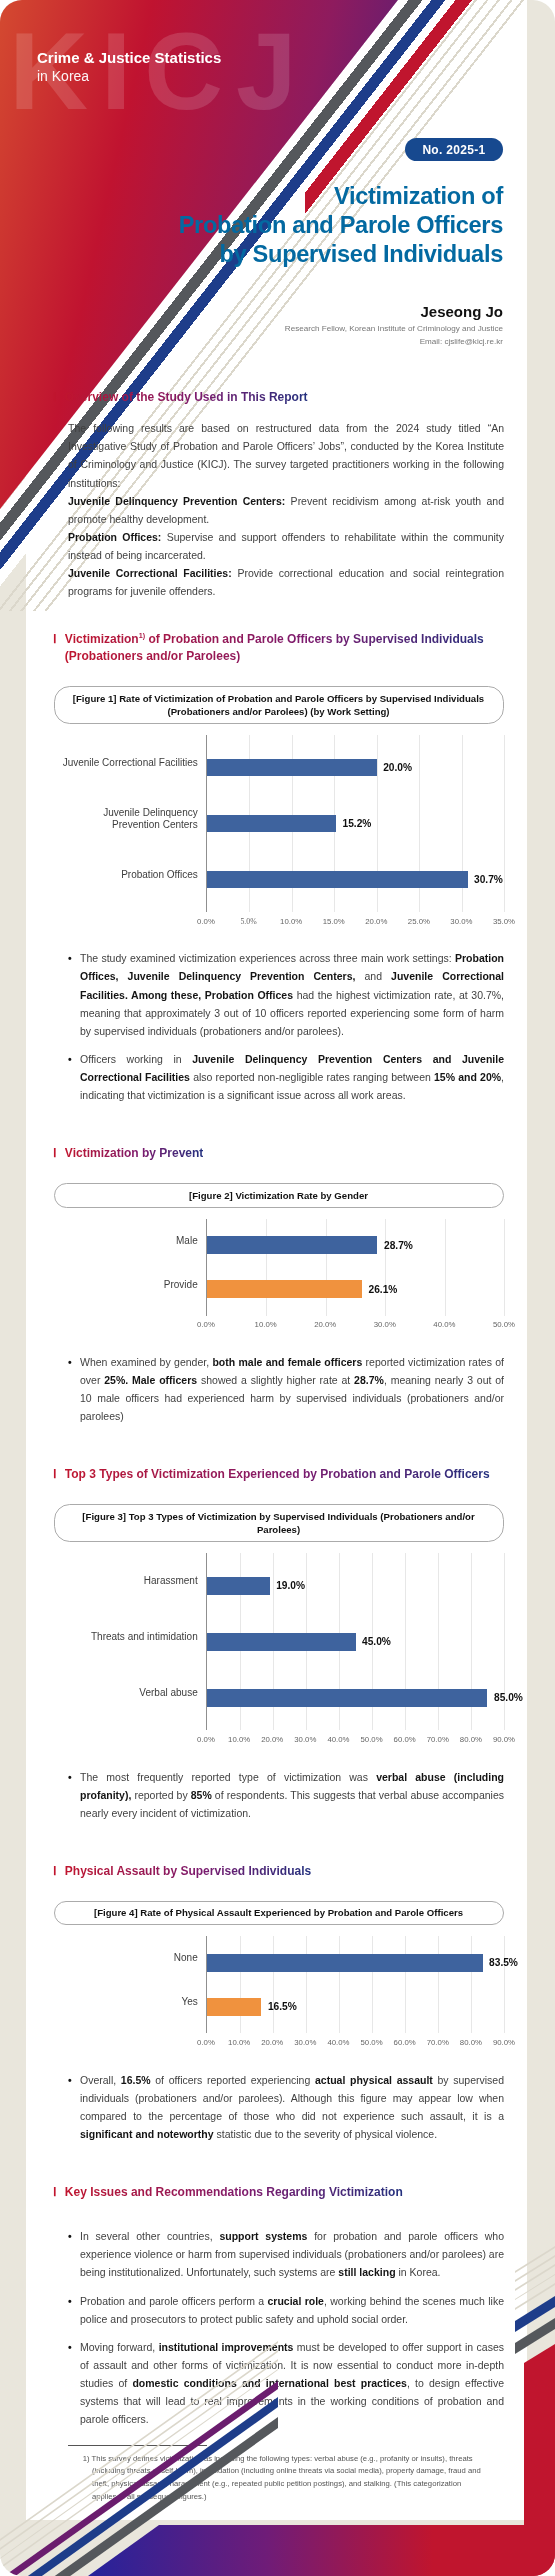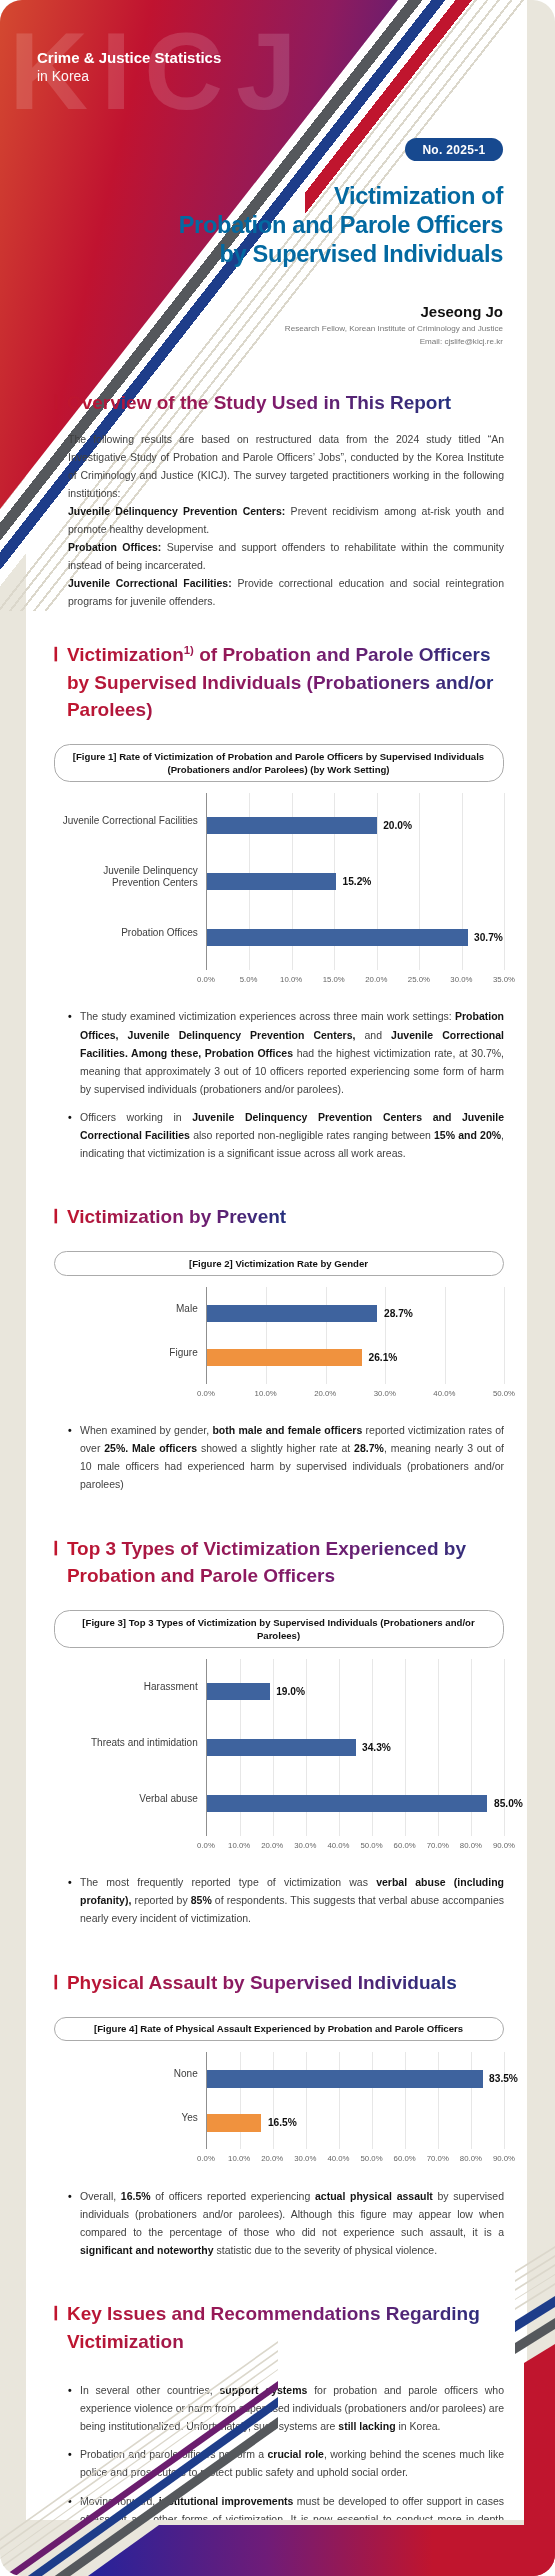--- a/index.html
+++ b/index.html
@@ -30,21 +30,21 @@
     font-size:12px;font-weight:bold;padding:4.6px 17.6px;border-radius:13px;letter-spacing:0.3px;}
   .report-title{position:absolute;top:182px;right:52px;text-align:right;color:#0369a1;
     font-size:23.6px;font-weight:bold;line-height:1.23;letter-spacing:-0.3px;}
   .author{position:absolute;top:303px;right:52px;text-align:right;}
   .author .nm{font-size:15px;font-weight:bold;color:#111;margin-bottom:2.8px;}
   .author .mt{font-size:8.1px;color:#777;line-height:1.6;}
 
   
   .content{position:absolute;top:389px;left:26px;right:28px;bottom:56px;
     padding:0 23px 0 27px;display:flex;flex-direction:column;overflow:hidden;}
-  .sec{display:flex;align-items:flex-start;margin:31px 0 13px 0;font-size:19px;line-height:1.45;}
+  .sec{display:flex;align-items:flex-start;margin:31px 0 13px 0;font-size:12px;line-height:1.45;}
   .sec:first-child{margin-top:0;}
   .sec-marker{color:#c0152e;font-weight:bold;margin-right:8.3px;flex:0 0 auto;}
   .sec-text{font-weight:bold;background:linear-gradient(90deg,#c0152e 0%,#7c1b6e 55%,#23307e 100%);
     -webkit-background-clip:text;background-clip:text;color:transparent;}
   .body-block{padding-left:15px;font-size:10.5px;line-height:1.72;color:#3f3f3f;text-align:justify;}
   .body-block b, .bullet b{color:#141414;}
   sup{font-size:.6em;vertical-align:super;}
   .bullets{padding-left:15px;margin:13px 0 0 0;}
   .bullet{position:relative;padding-left:12px;font-size:10.5px;line-height:1.72;color:#3f3f3f;
     text-align:justify;margin-bottom:10.2px;}
@@ -167,21 +167,21 @@
                   <div class="cbar" style="width: 43.4286%; background: rgb(62, 99, 158);"></div>
                   <span class="cval">15.2%</span>
                 </div>
                 <div class="cbar-row" style="height: 56px;">
                   <div class="cbar" style="width: 87.7143%; background: rgb(62, 99, 158);"></div>
                   <span class="cval">30.7%</span>
                 </div>
               </div>
               <div class="cticks">
                 <span style="left: 0%;">0.0%</span>
-                <span style="left: 14.2857%;">5.0%</span>
+                <span style="left: 14.2857%; font-family: Liberation Serif, serif;">5.0%</span>
                 <span style="left: 28.5714%;">10.0%</span>
                 <span style="left: 42.8571%;">15.0%</span>
                 <span style="left: 57.1429%;">20.0%</span>
                 <span style="left: 71.4286%;">25.0%</span>
                 <span style="left: 85.7143%;">30.0%</span>
                 <span style="left: 100%;">35.0%</span>
               </div>
             </div>
           </div>
         </div>
@@ -194,21 +194,21 @@
     <h2 class="sec">
       <span class="sec-marker">Ⅰ</span>
       <span class="sec-text">Victimization by Prevent</span>
     </h2>
     <div class="figure">
       <div class="fig-pill">[Figure 2] Victimization Rate by Gender</div>
       <div>
           <div class="cbody">
             <div class="clabels">
               <div class="clabel" style="height: 44px;">Male</div>
-              <div class="clabel" style="height: 44px;">Figure</div>
+              <div class="clabel" style="height: 44px;">Provide</div>
             </div>
             <div class="cplot">
               <div class="crows">
                 <div class="cgrid" style="left: 20%;"></div>
                 <div class="cgrid" style="left: 40%;"></div>
                 <div class="cgrid" style="left: 60%;"></div>
                 <div class="cgrid" style="left: 80%;"></div>
                 <div class="cgrid" style="left: 100%;"></div>
                 <div class="cbar-row" style="height: 44px;">
                   <div class="cbar" style="width: 57.4%; background: rgb(62, 99, 158);"></div>
@@ -258,21 +258,21 @@
                 <div class="cgrid" style="left: 66.6667%;"></div>
                 <div class="cgrid" style="left: 77.7778%;"></div>
                 <div class="cgrid" style="left: 88.8889%;"></div>
                 <div class="cgrid" style="left: 100%;"></div>
                 <div class="cbar-row" style="height: 56px;">
                   <div class="cbar" style="width: 21.1111%; background: rgb(62, 99, 158);"></div>
                   <span class="cval">19.0%</span>
                 </div>
                 <div class="cbar-row" style="height: 56px;">
                   <div class="cbar" style="width: 50%; background: rgb(62, 99, 158);"></div>
-                  <span class="cval">34.3%</span>
+                  <span class="cval">45.0%</span>
                 </div>
                 <div class="cbar-row" style="height: 56px;">
                   <div class="cbar" style="width: 94.4444%; background: rgb(62, 99, 158);"></div>
                   <span class="cval">85.0%</span>
                 </div>
               </div>
               <div class="cticks">
                 <span style="left: 0%;">0.0%</span>
                 <span style="left: 11.1111%;">10.0%</span>
                 <span style="left: 22.2222%;">20.0%</span>

